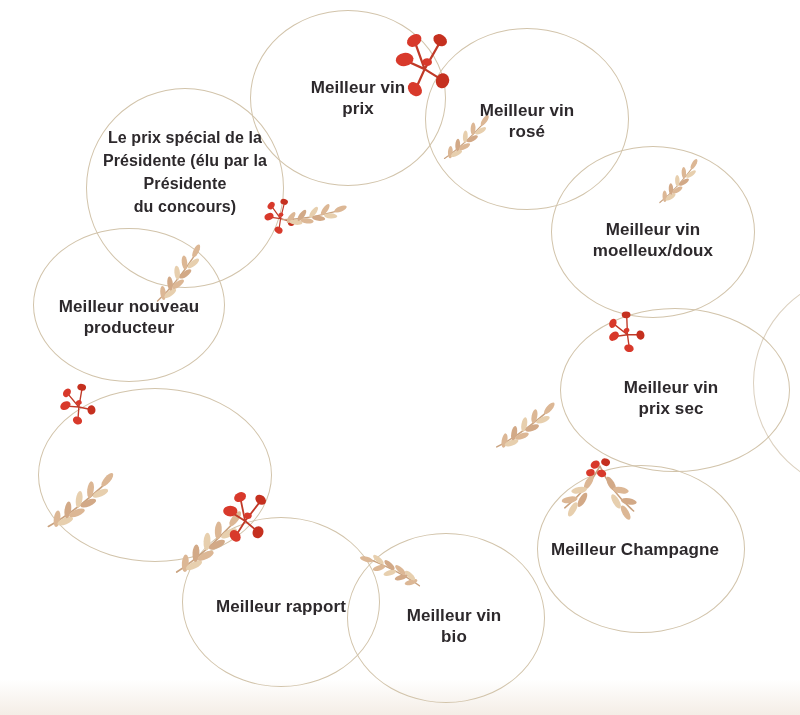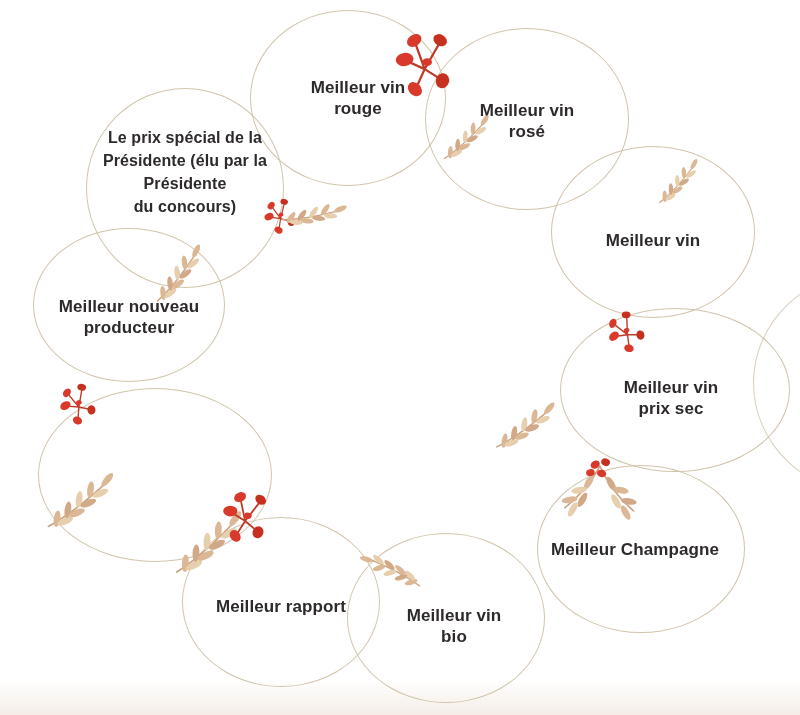--- a/index.html
+++ b/index.html
@@ -71,34 +71,35 @@
       <ellipse transform="translate(62,23) rotate(15)" rx="5.8" ry="4.6" fill="var(--berry)"></ellipse>
     </g>
   </defs>
 </svg>
 
 <div class="stage">
 
   <div class="circle" style="left:250px;top:10px;width:196px;height:176px;">
     <div class="label" style="transform:translateX(10px);">
       <span>Meilleur vin</span>
-      <span>rouge</span>
+      <span>prix</span>
     </div>
   </div>
 
   <div class="circle" style="left:425px;top:28px;width:204px;height:182px;">
     <div class="label" style="transform:translateY(2px);">
       <span>Meilleur vin</span>
       <span>rosé</span>
     </div>
   </div>
 
   <div class="circle" style="left:551px;top:146px;width:204px;height:172px;">
     <div class="label" style="transform:translateY(8px);">
       <span>Meilleur vin</span>
+      <span>moelleux/doux</span>
     </div>
   </div>
 
   <div class="circle" style="left:560px;top:308px;width:230px;height:164px;">
     <div class="label" style="transform:translate(-4px,8px);">
       <span>Meilleur vin</span>
       <span>prix sec</span>
     </div>
   </div>
 

